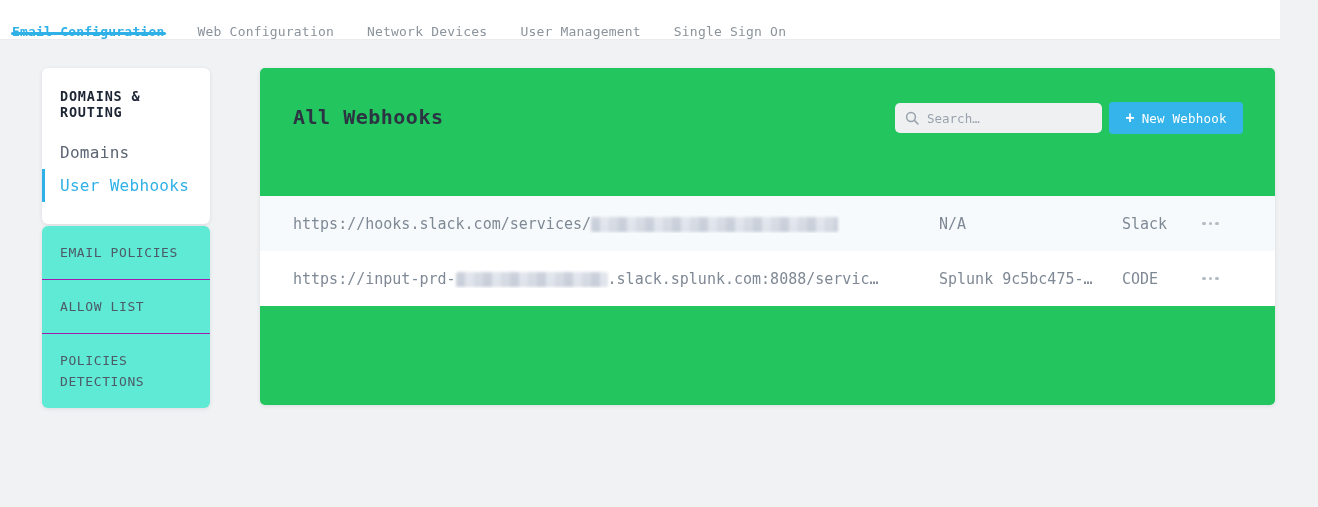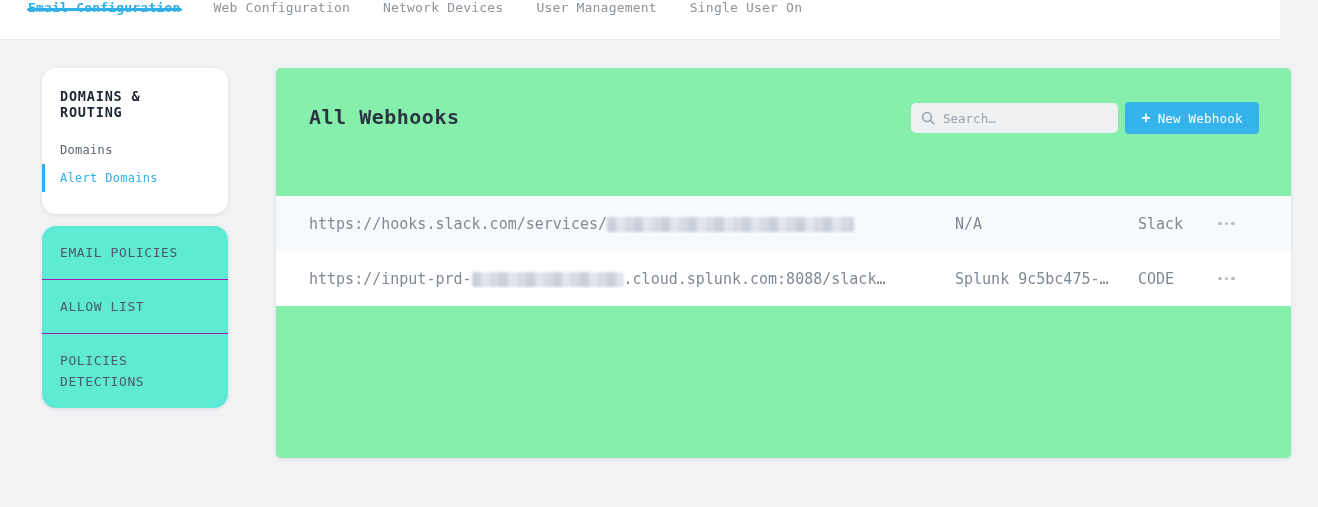--- a/index.html
+++ b/index.html
@@ -7,59 +7,59 @@
   body {
     background:#f1f2f4;
     font-family:"DejaVu Sans Mono", monospace;
     overflow:hidden;
     position:relative;
   }
   
   .tabbar {
     position:absolute; left:0; top:0; width:1280px; height:40px;
     background:#ffffff; border-bottom:1px solid #e9ebee;
-    display:flex; align-items:flex-start; padding-left:27px;
+    display:flex; align-items:flex-end; padding-left:11px;
   }
   .tab {
     display:flex; align-items:center; padding:0 1px; margin-right:31px;
     font-size:13px; color:#8b939b; letter-spacing:.2px; cursor:pointer;
     position:relative; white-space:nowrap;
   }
   .tab.active { color:#2fb1e8; font-weight:bold; }
   .tab.active::after {
     content:""; position:absolute; left:0; right:0; bottom:4px;
     height:3px; background:#2fb1e8; border-radius:2px;
   }
   
   .side-card {
-    position:absolute; left:42px; width:186px; background:#ffffff;
-    border-radius:14px; box-shadow:0 1px 4px rgba(25,35,55,.10);
+    position:absolute; left:42px; width:168px; background:#ffffff;
+    border-radius:6px; box-shadow:0 1px 4px rgba(25,35,55,.10);
   }
   .card-routing { top:68px; padding:20px 0 22px 0; }
   .card-routing .card-title {
     font-size:13.5px; font-weight:bold; color:#1d2534;
     letter-spacing:.8px; padding:0 18px; margin-bottom:16px;
   }
   .nav-item {
-    font-size:12px; color:#5b6573; padding:7px 10px 7px 18px;
+    font-size:16px; color:#5b6573; padding:7px 10px 7px 18px;
     cursor:pointer; letter-spacing:.3px;
   }
   .nav-item.active {
     color:#2fb1e8; border-left:3px solid #2fb1e8; padding-left:15px;
   }
   .card-sections { top:226px; background:#5eead4; overflow:hidden; }
   .section-item {
     padding:16px 20px 16px 18px; font-size:13px; color:#4e5a68;
     letter-spacing:.6px; line-height:21px; cursor:pointer;
   }
   .section-item + .section-item { border-top:1px solid #a21caf; }
   
   .main-card {
-    position:absolute; left:276px; top:68px; width:1015px; height:390px;
-    background:#86efac; border-radius:5px; box-shadow:0 1px 4px rgba(25,35,55,.10);
+    position:absolute; left:260px; top:68px; width:1015px; height:337px;
+    background:#22c55e; border-radius:5px; box-shadow:0 1px 4px rgba(25,35,55,.10);
   }
   .main-title {
     position:absolute; left:33px; top:36px; font-size:20px; line-height:26px;
     font-weight:bold; color:#2c3342; letter-spacing:.5px;
   }
   .search-box {
     position:absolute; left:635px; top:35px; width:207px; height:30px;
     background:#eef0f2; border-radius:5px; display:flex; align-items:center;
     padding:8px 10px;
   }
@@ -107,27 +107,27 @@
   .dots i { width:3.5px; height:3.5px; border-radius:50%; background:#b5bbc3; }
 </style>
 </head>
 <body>
 
 <div class="tabbar">
   <div class="tab active">Email Configuration</div>
   <div class="tab">Web Configuration</div>
   <div class="tab">Network Devices</div>
   <div class="tab">User Management</div>
-  <div class="tab">Single User On</div>
+  <div class="tab">Single Sign On</div>
 </div>
 
 <div class="side-card card-routing">
   <div class="card-title">DOMAINS &amp; ROUTING</div>
   <div class="nav-item">Domains</div>
-  <div class="nav-item active">Alert Domains</div>
+  <div class="nav-item active">User Webhooks</div>
 </div>
 
 <div class="side-card card-sections">
   <div class="section-item">EMAIL POLICIES</div>
   <div class="section-item">ALLOW LIST</div>
   <div class="section-item">POLICIES DETECTIONS</div>
 </div>
 
 <div class="main-card">
   <div class="main-title">All Webhooks</div>
@@ -154,21 +154,21 @@
     <div>Slack</div>
     <div class="dots">
         <i></i>
         <i></i>
         <i></i>
       </div>
   </div>
 
   <div class="trow row row-1">
     <div class="url-cell">
-      <span>https://input-prd-</span><span class="redact r1"></span><span>.cloud.splunk.com:8088/slack…</span>
+      <span>https://input-prd-</span><span class="redact r1"></span><span>.slack.splunk.com:8088/servic…</span>
     </div>
     <div>Splunk 9c5bc475-…</div>
     <div>CODE</div>
     <div class="dots">
         <i></i>
         <i></i>
         <i></i>
       </div>
   </div>
 </div>

